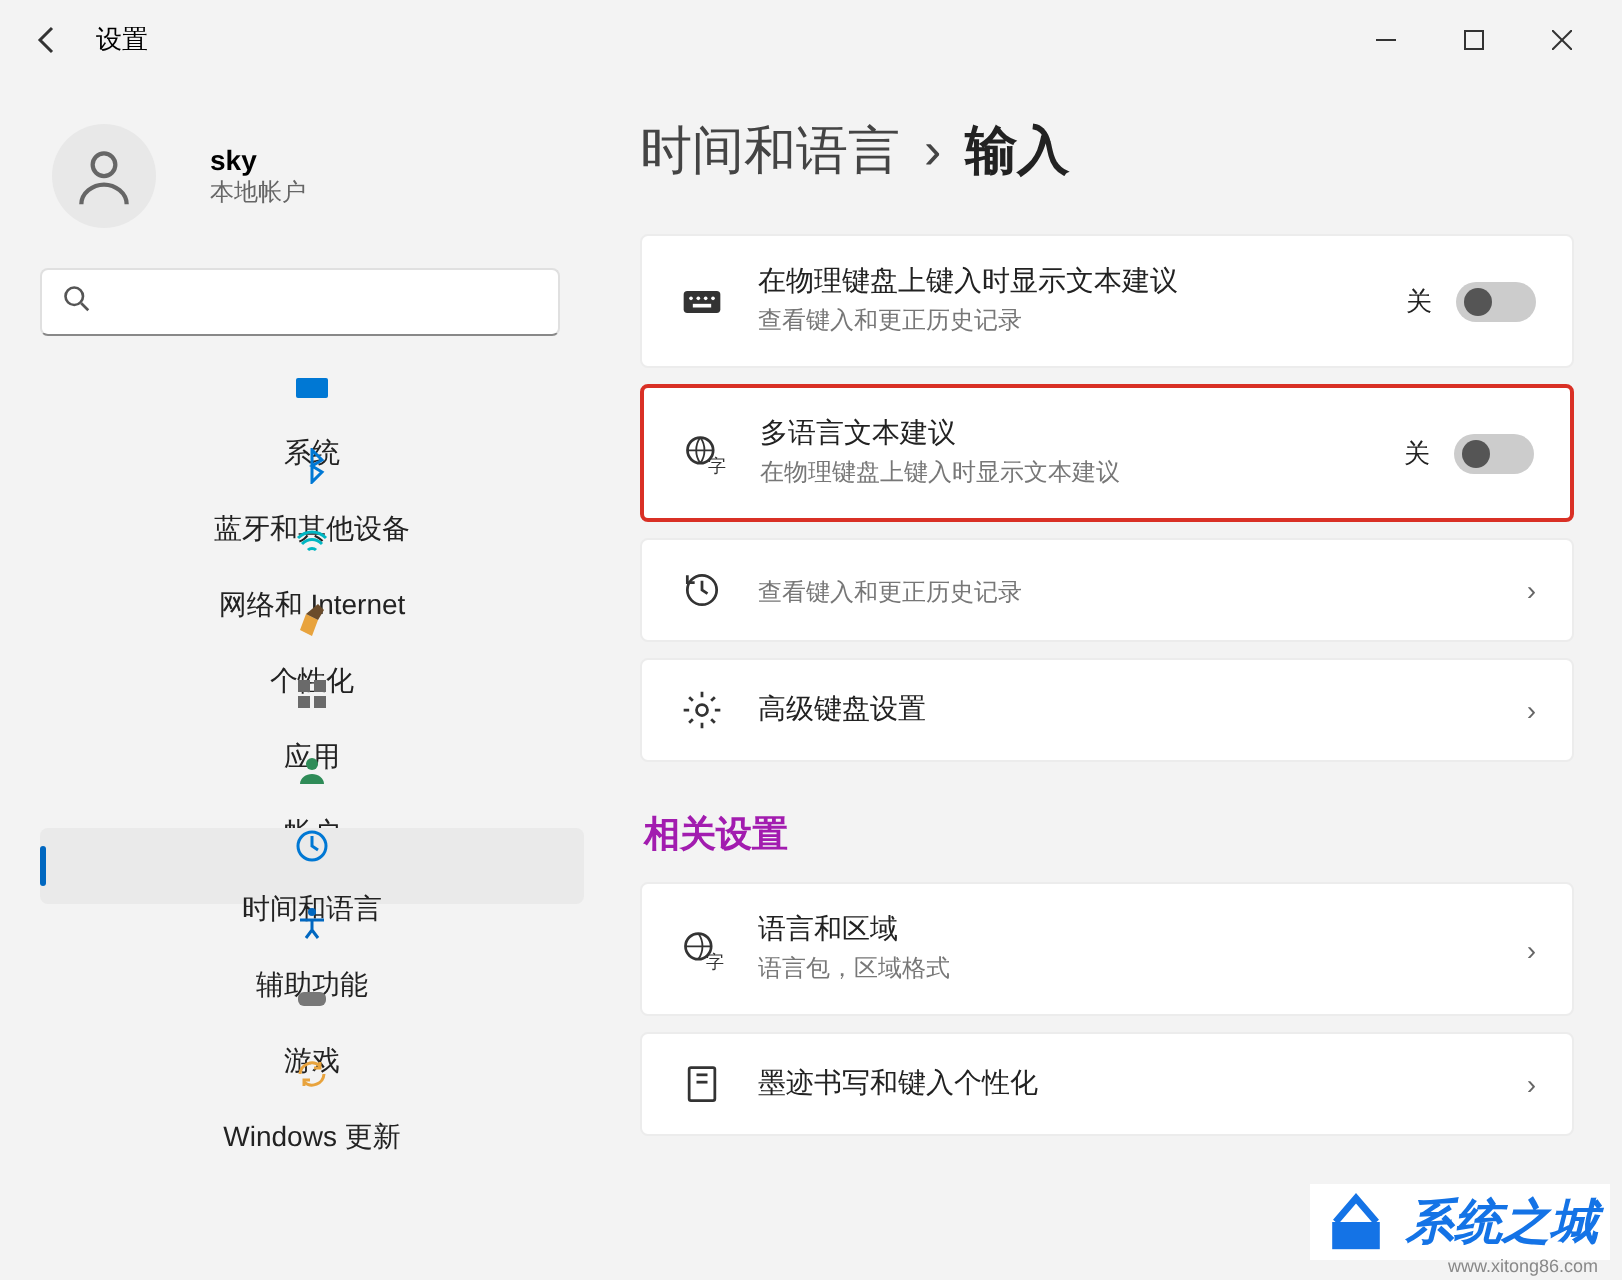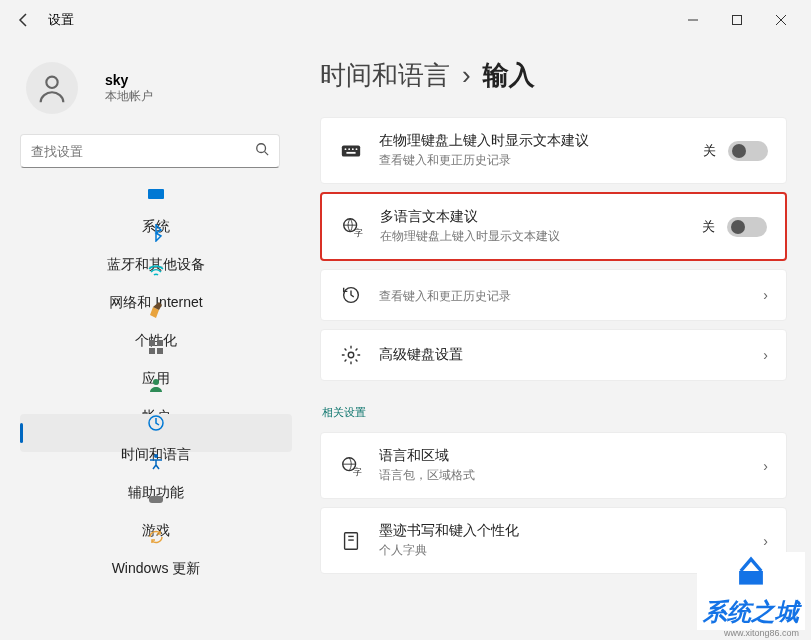--- a/index.html
+++ b/index.html
@@ -37,23 +37,23 @@
 .card.highlight { border:2px solid #d93025; }
 .card-icon { width:24px; display:flex; align-items:center; justify-content:center; color:#333; }
 .card-body { flex:1; }
 .card-title { font-size:14px; color:#222; }
 .card-sub { font-size:12px; color:#777; margin-top:2px; }
 .card-end { display:flex; align-items:center; gap:12px; font-size:13px; color:#222; }
 .toggle { width:40px; height:20px; border-radius:10px; background:#ccc; position:relative; }
 .toggle::after { content:""; position:absolute; left:4px; top:3px; width:14px; height:14px; border-radius:50%; background:#555; }
 .chev { color:#666; font-size:14px; }
 
-.section-label { font-size:11px; font-weight:400; color:#0f766e; margin:24px 0 12px 2px; }
-
-.watermark { position:absolute; right:6px; bottom:10px; display:flex; align-items:center; gap:8px; color:#1473e6; font-weight:700; font-size:24px; font-style:italic; background:#fff; padding:2px 6px;flex-direction:column; }
+.section-label { font-size:18px; font-weight:700; color:#a21caf; margin:24px 0 12px 2px; }
+
+.watermark { position:absolute; right:6px; bottom:10px; display:flex; align-items:center; gap:8px; color:#1473e6; font-weight:700; font-size:24px; font-style:italic; background:#fff; padding:2px 6px; }
 .watermark .sub { position:absolute; bottom:-8px; right:6px; font-size:9px; color:#888; font-style:normal; font-weight:400; }
 .watermark .logo-shape { width:34px; height:34px; }
 </style>
 </head>
 <body>
 
 <div class="titlebar">
   <div class="back">
     <svg width="16" height="16" viewBox="0 0 16 16">
         <path d="M10 2 L4 8 L10 14" stroke="#333" stroke-width="1.5" fill="none"></path>
@@ -88,21 +88,20 @@
             <circle cx="12" cy="8" r="4" stroke="#666" stroke-width="1.5" fill="none"></circle>
             <path d="M4 22c0-4 4-7 8-7s8 3 8 7" stroke="#666" stroke-width="1.5" fill="none"></path>
           </svg>
       </div>
       <div>
         <div class="user-name">sky</div>
         <div class="user-sub">本地帐户</div>
       </div>
     </div>
     <div class="search">
-      <input placeholder="查找设置" style="">
       <span class="sicn"><svg width="14" height="14" viewBox="0 0 16 16">
             <circle cx="7" cy="7" r="5" stroke="#555" fill="none" stroke-width="1.5"></circle>
             <line x1="11" y1="11" x2="15" y2="15" stroke="#555" stroke-width="1.5"></line>
           </svg></span>
     </div>
     <div class="nav">
       <div class="nav-item">
         <span class="nav-icon">
             <svg viewBox="0 0 18 18">
               <rect x="1" y="3" width="16" height="10" rx="1" fill="#0078d4"></rect>
@@ -292,21 +291,20 @@
     <div class="card">
       <div class="card-icon">
           <svg width="22" height="22" viewBox="0 0 24 24">
             <rect x="5" y="3" width="14" height="18" rx="1" stroke="#333" fill="none" stroke-width="1.5"></rect>
             <line x1="9" y1="7" x2="15" y2="7" stroke="#333" stroke-width="1.5"></line>
             <line x1="9" y1="11" x2="15" y2="11" stroke="#333" stroke-width="1.5"></line>
           </svg>
         </div>
       <div class="card-body">
         <div class="card-title">墨迹书写和键入个性化</div>
-        <div class="card-sub">个人字典</div>
       </div>
       <div class="card-end">
           <span class="chev">›</span>
         </div>
     </div>
   </div>
 </div>
 
 <div class="watermark">
   <svg class="logo-shape" viewBox="0 0 40 40">

